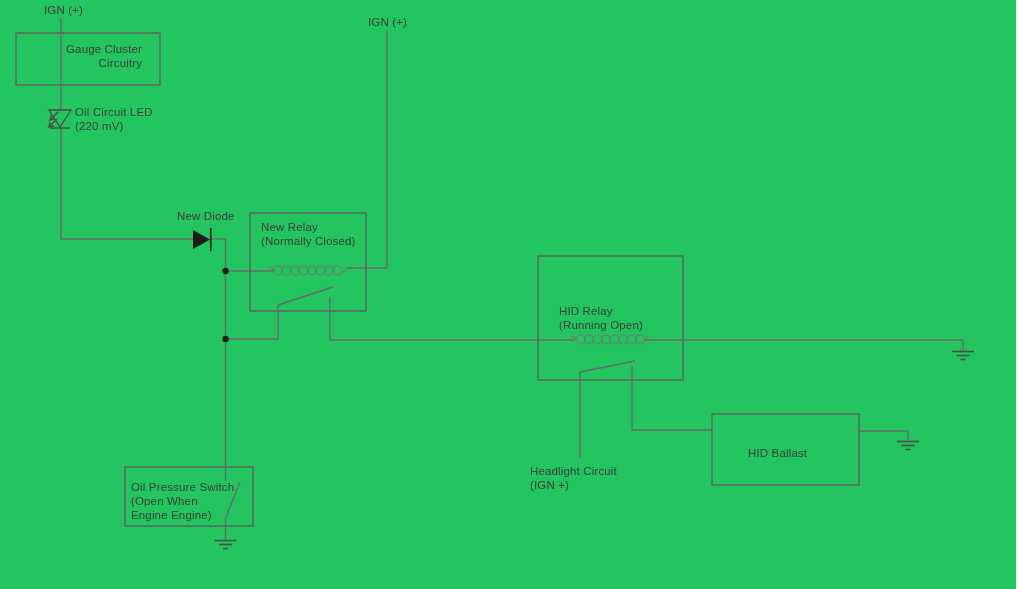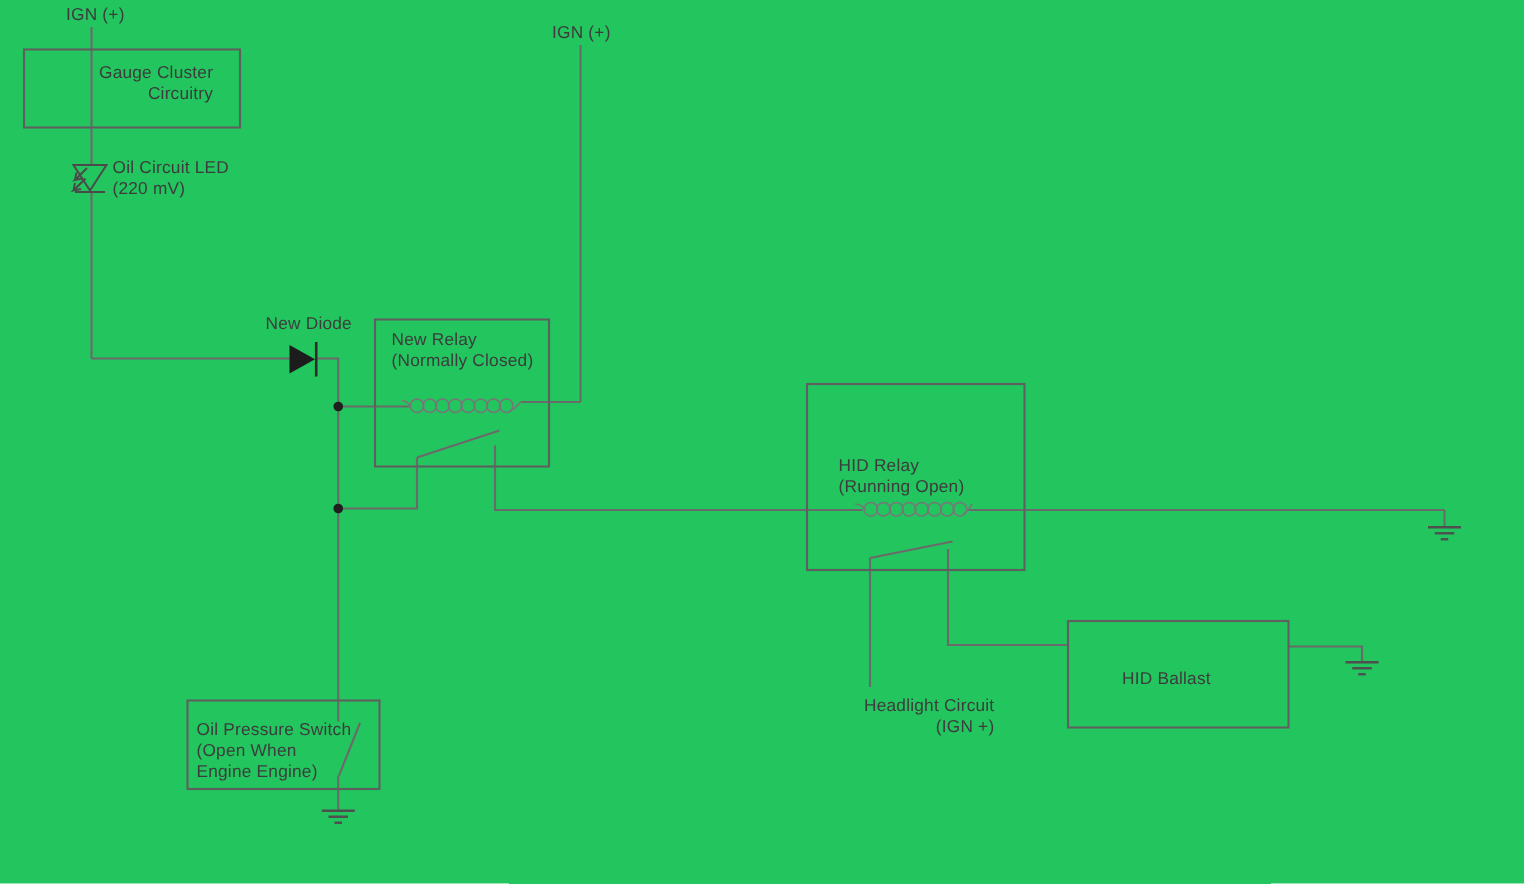--- a/index.html
+++ b/index.html
@@ -143,20 +143,20 @@
     <div>HID Relay</div>
     <div>(Running Open)</div>
   </div>
 
   <div class="lbl" style="left:131px;top:469px;margin-top:11px;">
     <div>Oil Pressure Switch</div>
     <div>(Open When</div>
     <div>Engine Engine)</div>
   </div>
 
-  <div class="lbl" style="left:576px;top:464px;text-align:right;">
+  <div class="lbl" style="left:530px;top:464px;">
     <div>Headlight Circuit</div>
     <div>(IGN +)</div>
   </div>
 
   <div class="lbl" style="left:748px;top:446px;">HID Ballast</div>
 
 </div>
 
 </body></html>

